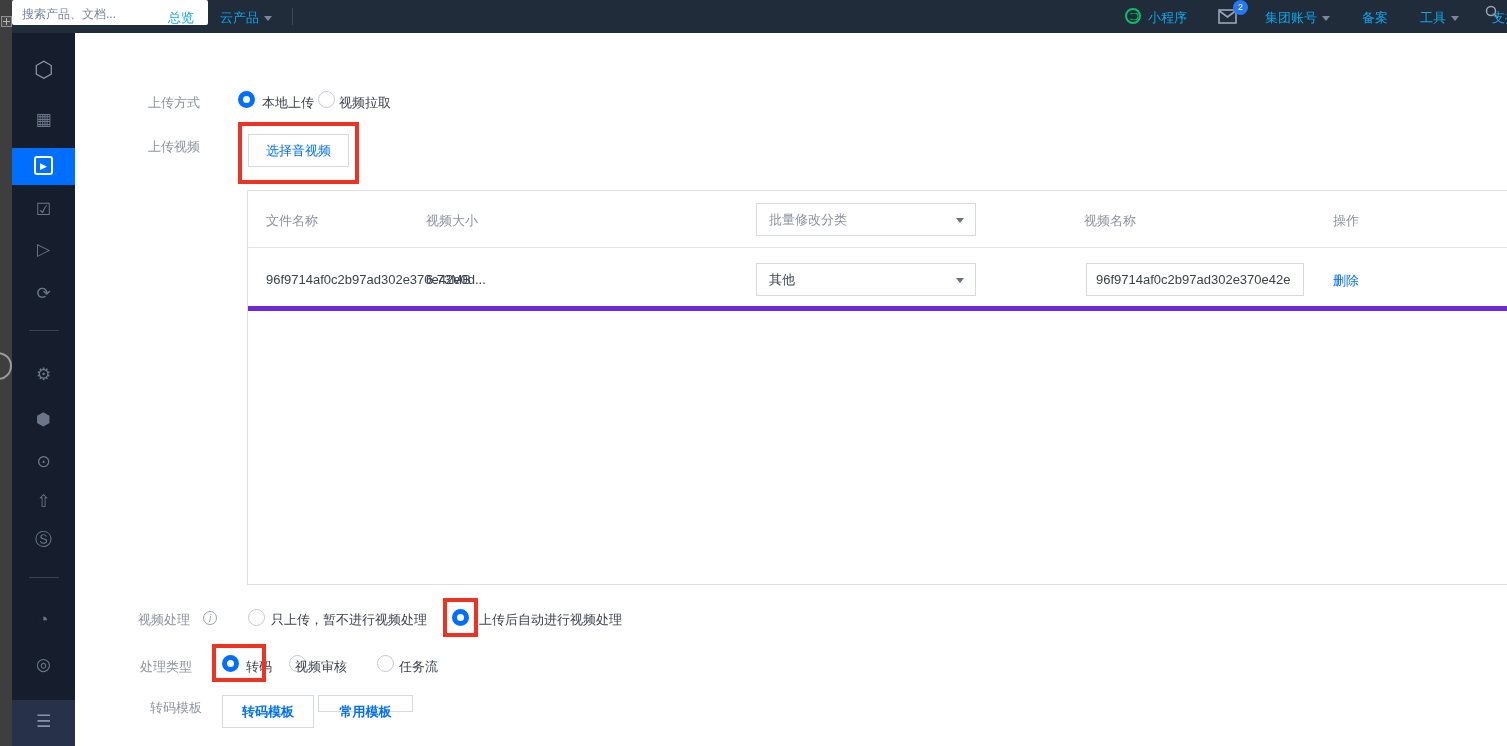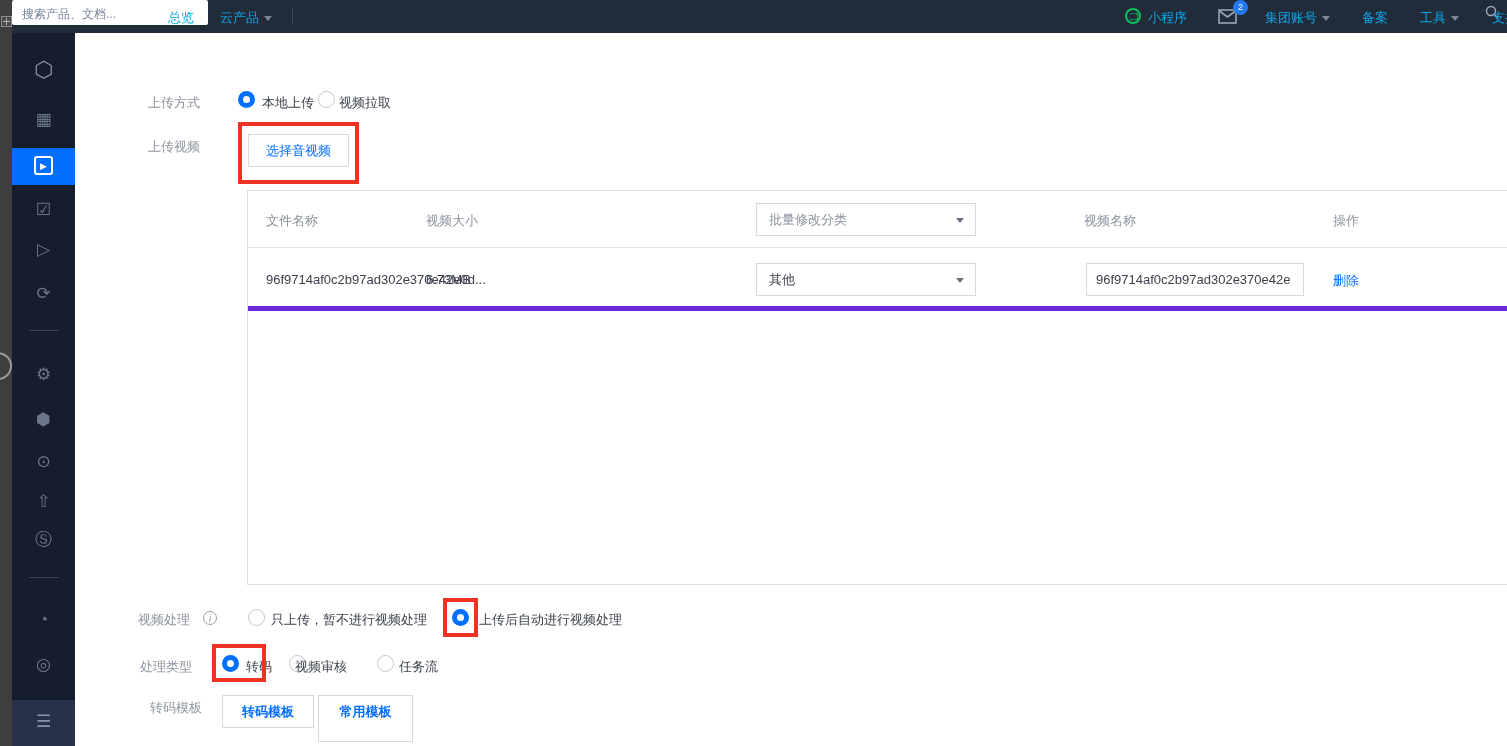--- a/index.html
+++ b/index.html
@@ -186,18 +186,18 @@
   <span class="form-label" style="left:65px; top:625px;">处理类型</span>
   <span class="radio on" style="left:147px; top:622px;"></span>
   <span class="opt-label" style="left:171px; top:625px;">转码</span>
   <span class="radio off" style="left:214px; top:622px;"></span>
   <span class="opt-label" style="left:220px; top:625px;">视频审核</span>
   <span class="radio off" style="left:302px; top:622px;"></span>
   <span class="opt-label" style="left:324px; top:625px;">任务流</span>
 
   <span class="form-label" style="left:75px; top:666px;">转码模板</span>
   <div class="btn-white" style="left:147px; top:662px; width:92px; height:33px; line-height:31px; font-weight:bold;">转码模板</div>
-  <div class="btn-white" style="left:243px; top:662px; width:95px; height:47px; line-height:31px; font-weight:bold;">常用模板</div>
+  <div class="btn-white" style="left:243px; top:662px; width:95px; height:17px; line-height:31px; font-weight:bold;">常用模板</div>
 </div>
 
 <div class="red-rect" style="left:238px; top:122px; width:121px; height:62px;"></div>
 <div class="red-rect" style="left:443px; top:598px; width:35px; height:39px;"></div>
 <div class="red-rect" style="left:212px; top:644px; width:54px; height:38px;"></div>
 
 </body></html>

